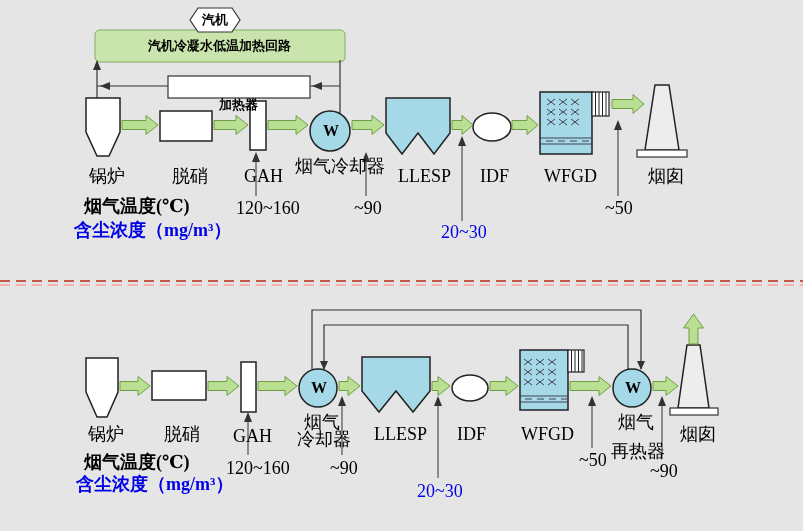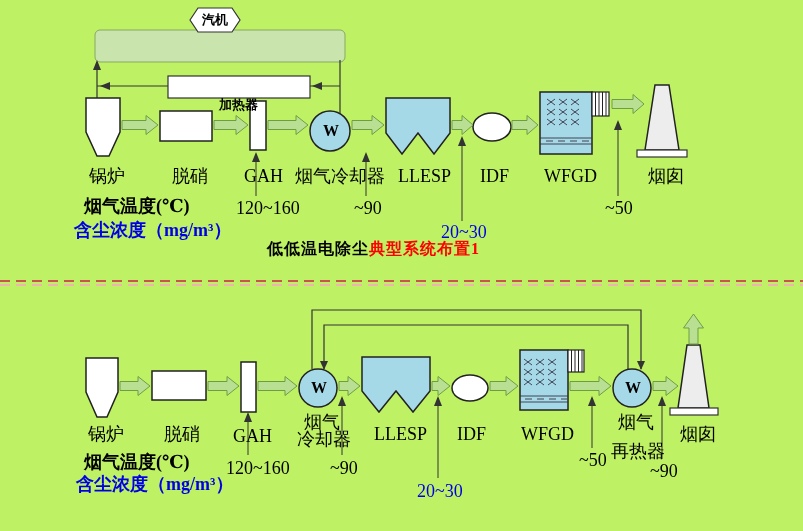--- a/index.html
+++ b/index.html
@@ -1,16 +1,16 @@
 <!DOCTYPE html>
 <html><head>
 <meta charset="utf-8">
 <style>
   html,body{margin:0;padding:0;background:#ffffff;}
-  .stage{position:relative;width:803px;height:531px;background:#bef264;overflow:hidden;
+  .stage{position:relative;width:803px;height:531px;background:#e5e5e5;overflow:hidden;
          font-family:"Liberation Serif","DejaVu Serif",serif;}
   .stage svg{position:absolute;left:0;top:0;}
   .lbl{position:absolute;white-space:nowrap;color:#000;font-size:18px;line-height:1.15;}
   .b{font-weight:bold;}
   .blue{color:#0000e6;}
   .sm{font-size:13px;}
   .w{font-size:16px;font-weight:bold;}
   .title{font-size:16px;font-weight:bold;letter-spacing:1px;}
   .title .red{color:#ff0000;}
   .garrow{fill:#b9df92;stroke:#6f9e42;stroke-width:1;}
@@ -102,41 +102,41 @@
 
   <path class="mline" d="M248,414 V455 M342,398 V455 M438,398 V478 M592,398 V448 M662,398 V459"></path>
   <polygon points="244,422 252,422 248,412" fill="#333"></polygon>
   <polygon points="338,406 346,406 342,396" fill="#333"></polygon>
   <polygon points="434,406 442,406 438,396" fill="#333"></polygon>
   <polygon points="588,406 596,406 592,396" fill="#333"></polygon>
   <polygon points="658,406 666,406 662,396" fill="#333"></polygon>
 </svg>
 
 <div class="lbl sm b" style="left:202px;top:13px">汽机</div>
+<div class="lbl sm b" style="left:148px;top:39px">汽机冷凝水低温加热回路</div>
 <div class="lbl sm b" style="left:219px;top:98px">加热器</div>
 
 <div class="lbl" style="left:89px;top:166px">锅炉</div>
 <div class="lbl" style="left:172px;top:166px">脱硝</div>
 <div class="lbl" style="left:244px;top:166px">GAH</div>
 <div class="lbl w" style="left:323px;top:122px">W</div>
-<div class="lbl" style="left:295px;top:166px">烟气冷却器</div>
+<div class="lbl" style="left:295px;top:156px">烟气冷却器</div>
 <div class="lbl" style="left:398px;top:166px">LLESP</div>
 <div class="lbl" style="left:480px;top:166px">IDF</div>
 <div class="lbl" style="left:544px;top:166px">WFGD</div>
 <div class="lbl" style="left:648px;top:166px">烟囱</div>
 
 <div class="lbl b" style="left:84px;top:196px">烟气温度(℃)</div>
 <div class="lbl b blue" style="left:74px;top:220px">含尘浓度（mg/m³）</div>
 
 <div class="lbl" style="left:236px;top:198px">120~160</div>
 <div class="lbl" style="left:354px;top:198px">~90</div>
 <div class="lbl blue" style="left:441px;top:222px">20~30</div>
 <div class="lbl" style="left:605px;top:198px">~50</div>
 
-<div class="lbl title" style="left:267px;top:240px"><span>低低温电除尘</span><span class="red">典型系统布置1</span></div>
 
 <div class="lbl" style="left:88px;top:424px">锅炉</div>
 <div class="lbl" style="left:164px;top:424px">脱硝</div>
 <div class="lbl" style="left:233px;top:426px">GAH</div>
 <div class="lbl w" style="left:311px;top:379px">W</div>
 <div class="lbl" style="left:304px;top:412px">烟气</div>
 <div class="lbl" style="left:297px;top:429px">冷却器</div>
 <div class="lbl" style="left:374px;top:424px">LLESP</div>
 <div class="lbl" style="left:457px;top:424px">IDF</div>
 <div class="lbl" style="left:521px;top:424px">WFGD</div>

